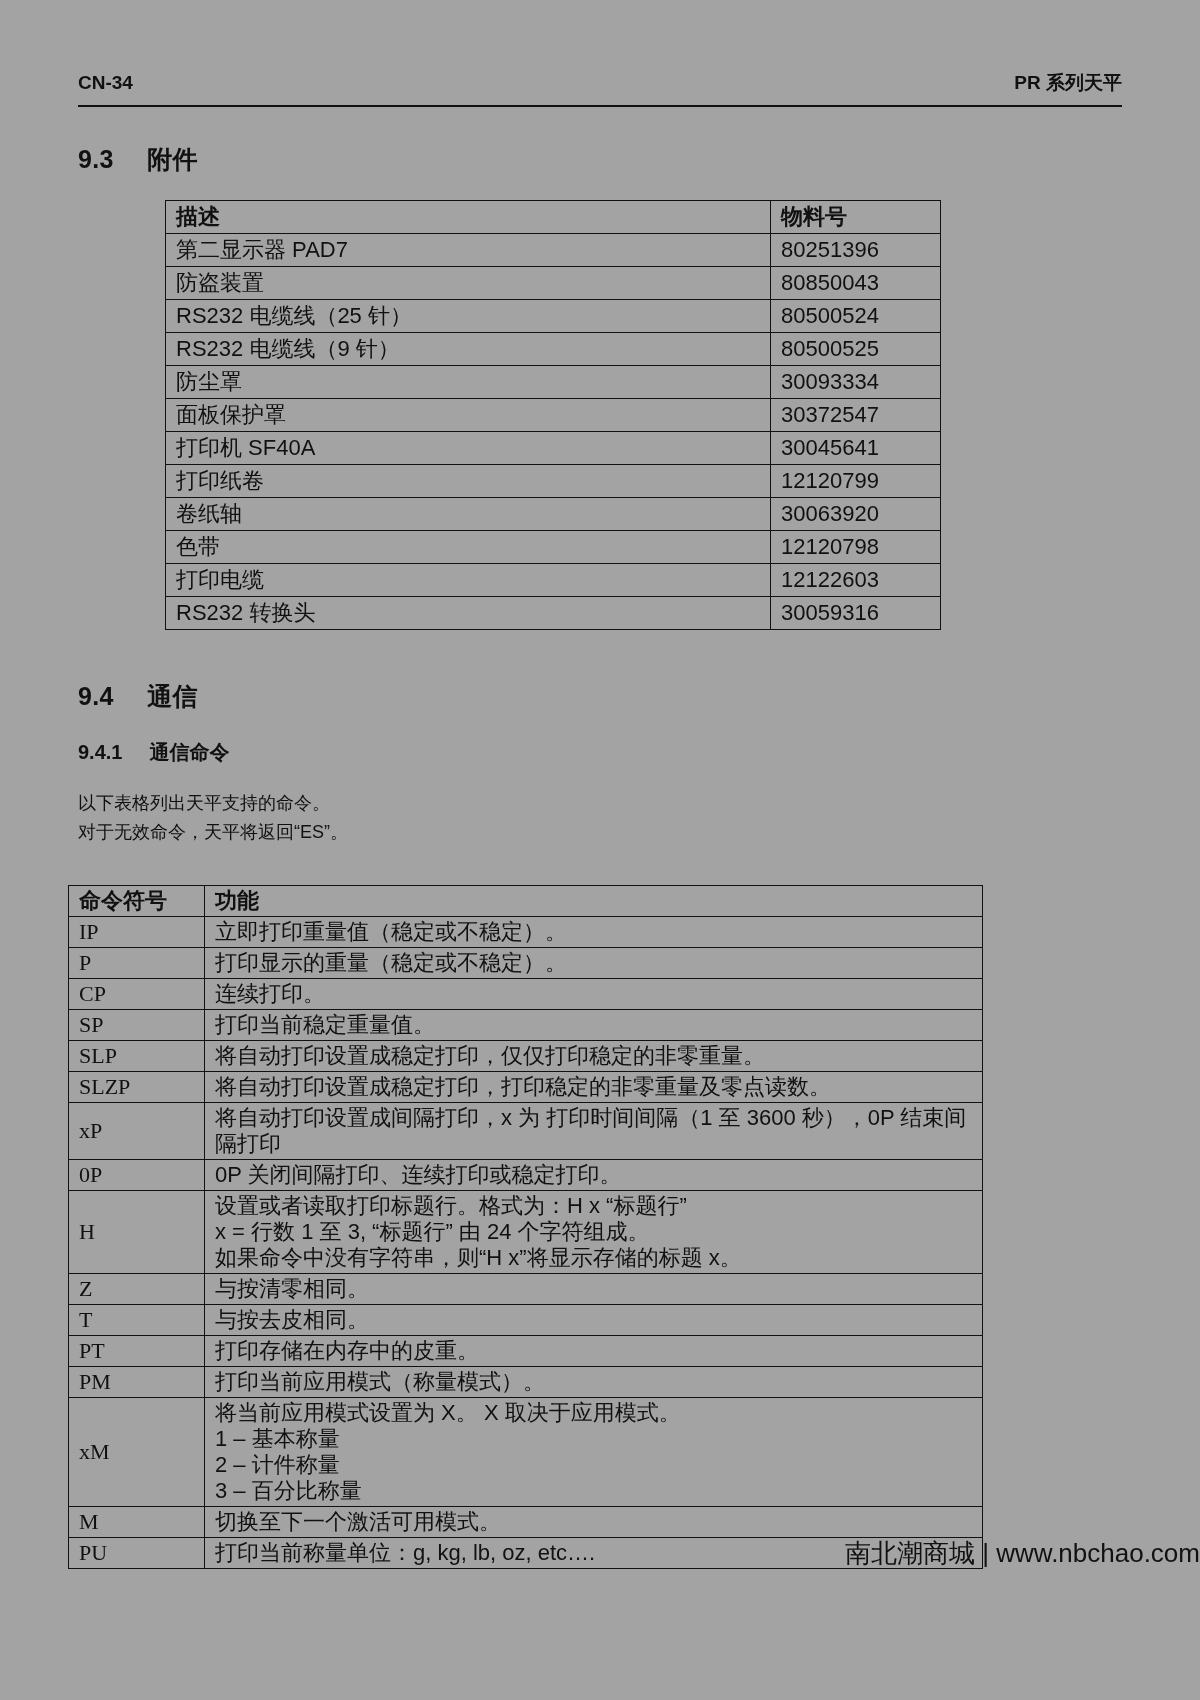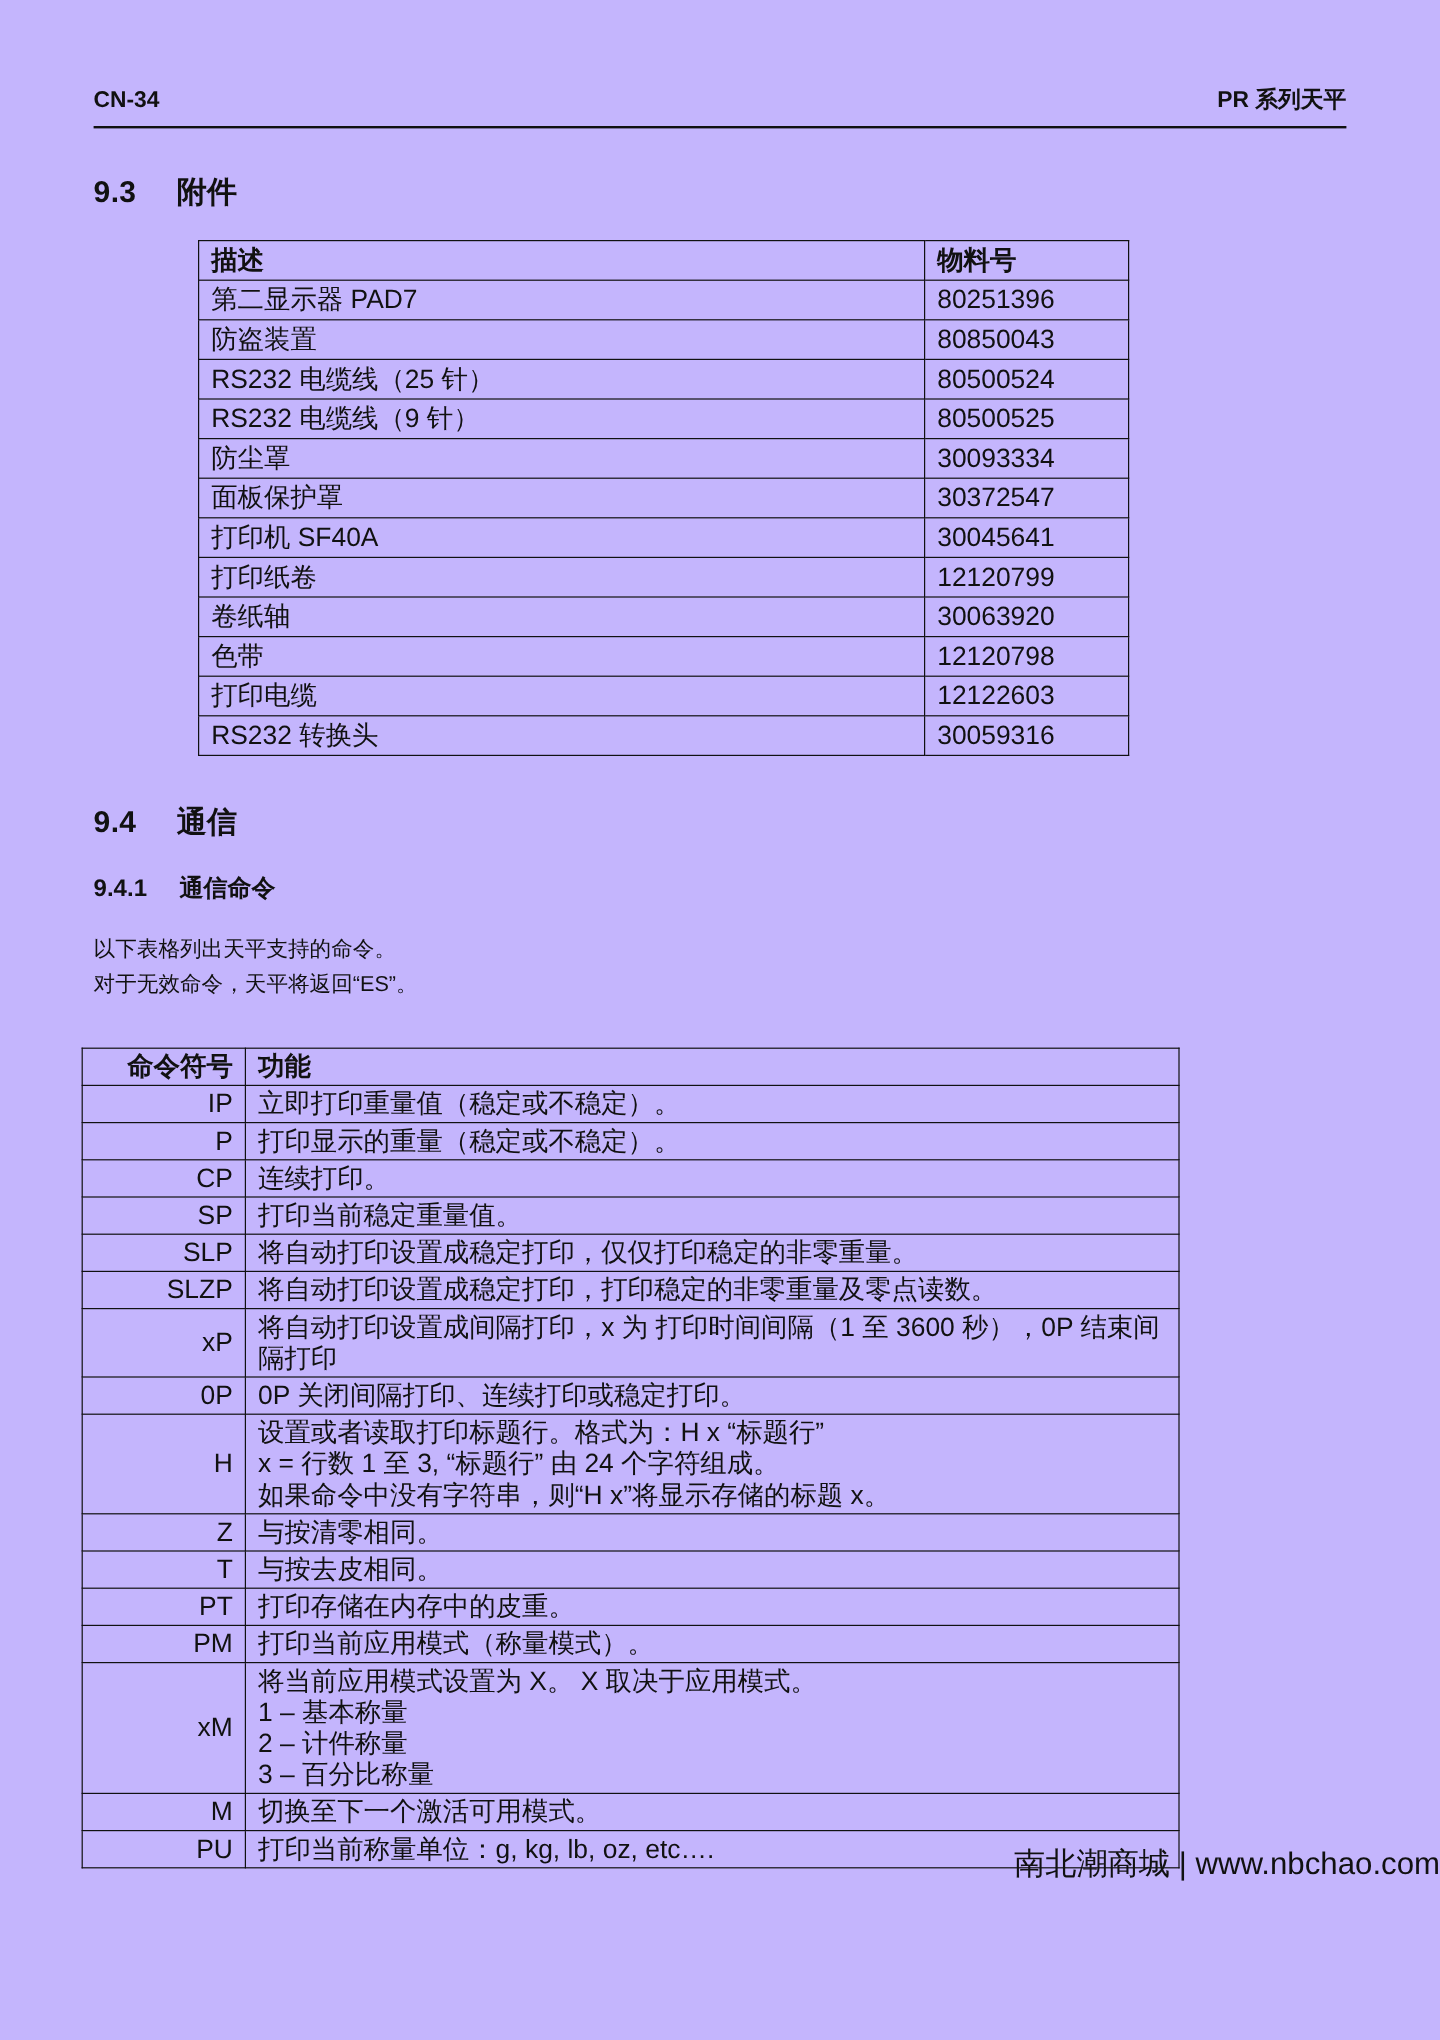--- a/index.html
+++ b/index.html
@@ -6,40 +6,40 @@
   html, body { background: #ffffff; }
   body {
     width: 1200px; height: 1700px;
     font-family: "Liberation Sans", "DejaVu Sans", sans-serif;
     color: #111;
   }
   .page {
     position: relative;
     width: 1200px; height: 1700px;
     padding: 70px 78px 0 78px;
-    background: #c4b5fd;
+    background: #a3a3a3;
     overflow: hidden;
   }
   .page-header {
     display: flex;
     justify-content: space-between;
     align-items: baseline;
     font-size: 19px;
     font-weight: bold;
     padding-bottom: 9px;
     border-bottom: 2px solid #111;
   }
   h2.section {
     font-size: 25px;
     font-weight: bold;
     letter-spacing: 0.3px;
   }
   h2.section .num { display: inline-block; min-width: 62px; }
   .sec-93 { margin-top: 36px; }
-  .sec-94 { margin-top: 38px; }
+  .sec-94 { margin-top: 50px; }
   h3.subsection {
     margin-top: 26px;
     font-size: 20px;
     font-weight: bold;
   }
   h3.subsection .num { display: inline-block; min-width: 66px; }
   .intro { margin-top: 23px; font-size: 18px; line-height: 29px; }
   table { border-collapse: collapse; font-size: 22px; table-layout: fixed; }
   th, td { border: 1.5px solid #111; vertical-align: middle; }
   th { font-weight: bold; text-align: left; }
@@ -48,21 +48,21 @@
   .accessories { margin: 24px 0 0 87px; width: 775px; }
   .accessories th, .accessories td { padding: 1px 10px; height: 27px; }
   .accessories .col-desc { width: 605px; }
   .accessories .col-part { width: 170px; }
 
   
   .commands { margin: 38px 0 0 -10px; width: 914px; }
   .commands th, .commands td { padding: 2px 10px; min-height: 28px; line-height: 26px; }
   .commands .col-cmd { width: 136px; }
   .commands .col-func { width: 778px; }
-  .commands td.cmd, .commands th.cmd { text-align: right; }
+  .commands td.cmd, .commands th.cmd { text-align: left; font-family: Liberation Serif, serif; }
   .commands td.func { white-space: pre-line; }
 
   .page-footer {
     position: absolute;
     left: 0; right: 0;
     top: 1536px;
     text-align: right;
     font-size: 26px;
     font-weight: 500;
     color: #111;

